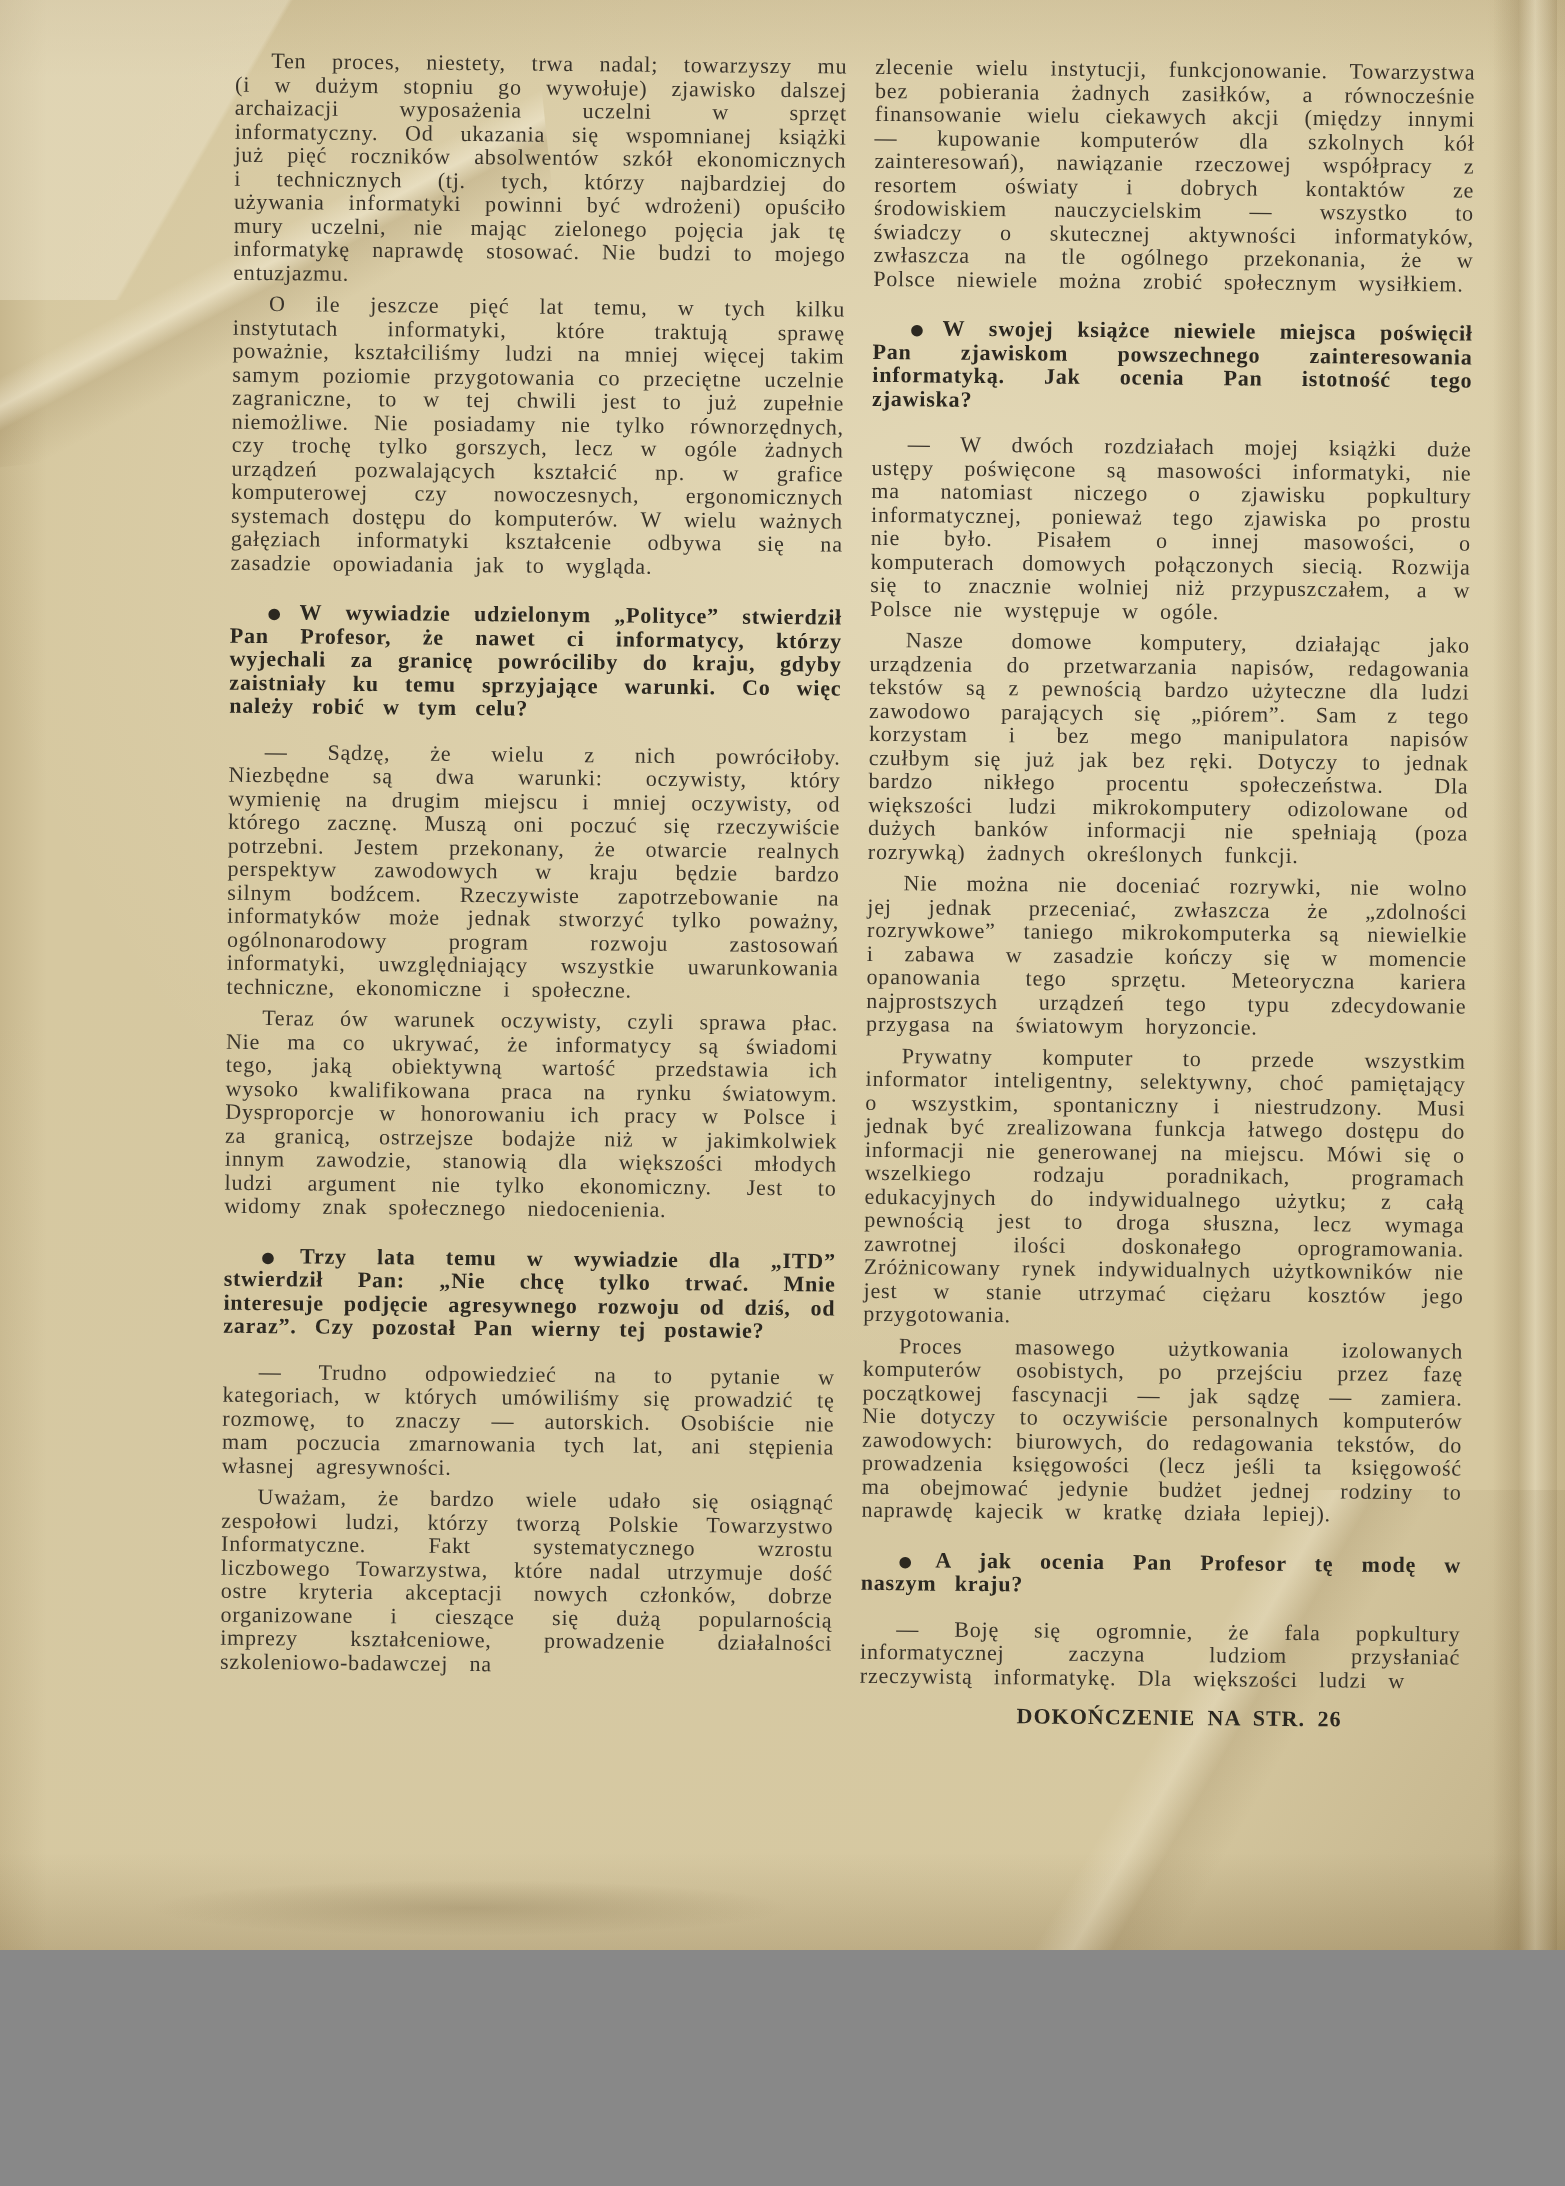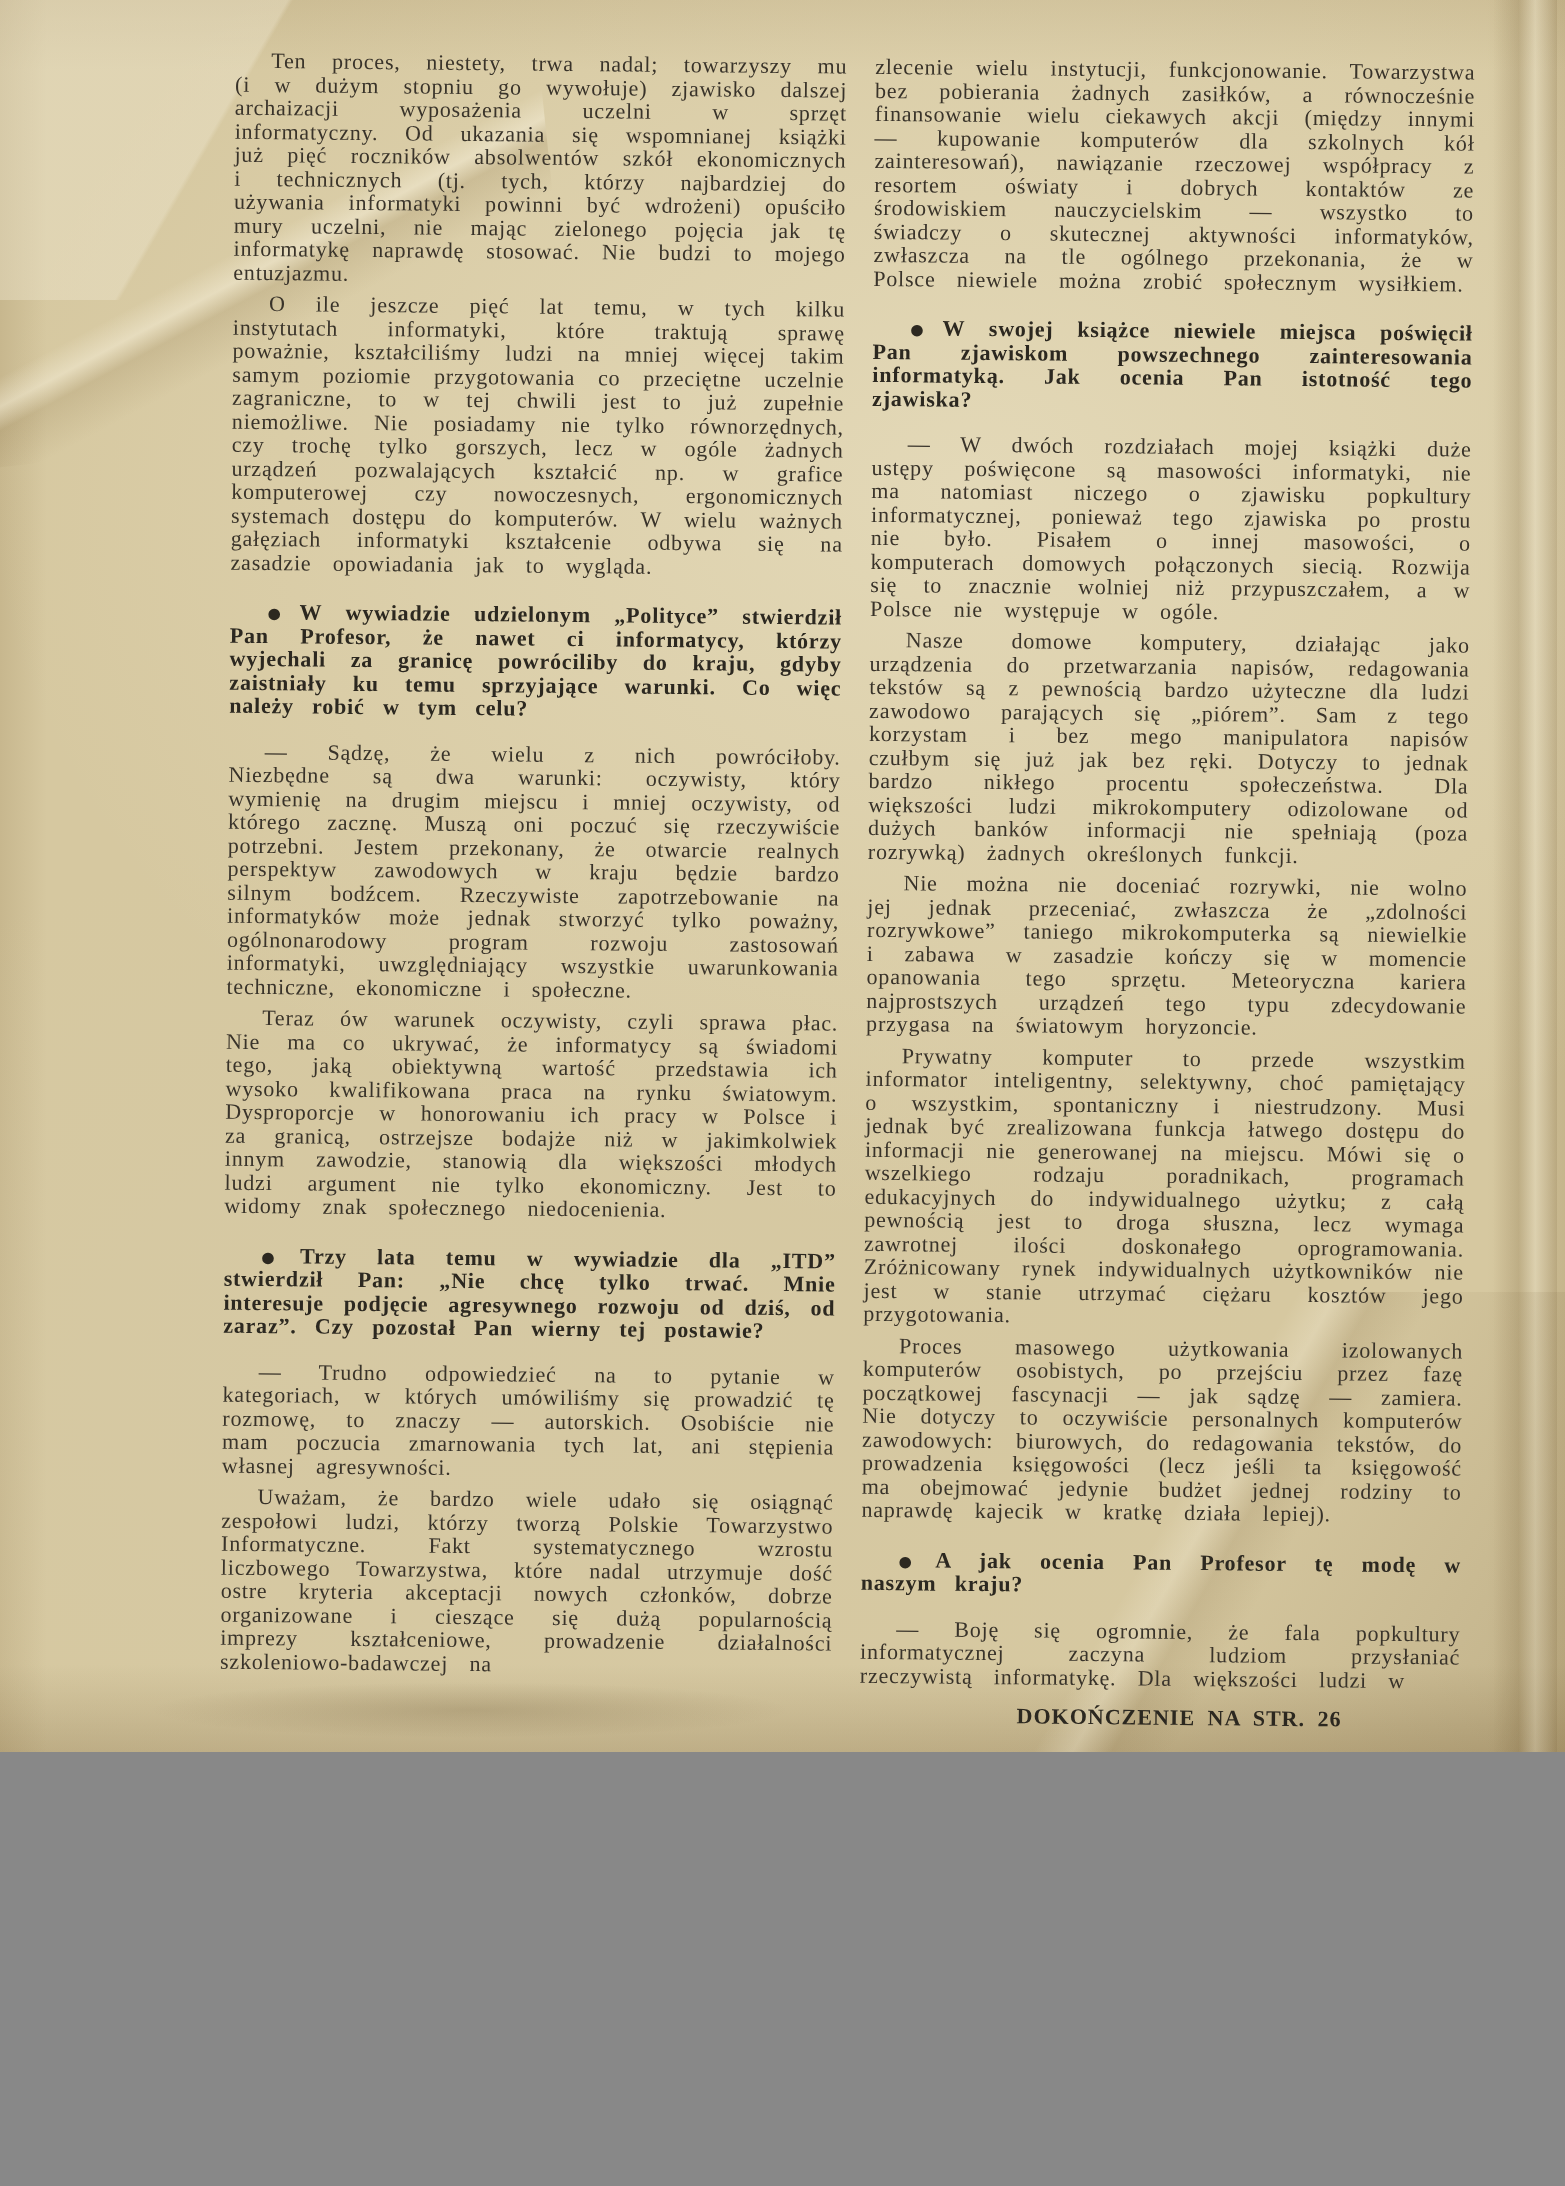--- a/index.html
+++ b/index.html
@@ -1,18 +1,18 @@
 <!DOCTYPE html>
 <html lang="pl"><head>
 <meta charset="utf-8">
 <style>
   html,body{margin:0;padding:0;background:#888;}
   .page{
     position:relative;
-    width:1565px;height:1752px;
+    width:1565px;height:1950px;
     overflow:hidden;
     background-color:#d6c8a0;
     background-image:
       radial-gradient(90% 60% at 62% 28%, rgba(238,230,203,.55), rgba(238,230,203,0) 70%),
       radial-gradient(75% 45% at 30% 78%, rgba(214,202,168,.45), rgba(214,202,168,0) 70%),
       linear-gradient(90deg, rgba(140,115,70,.20), rgba(140,115,70,0) 3%),
       linear-gradient(270deg, rgba(140,115,70,.22), rgba(140,115,70,0) 5%),
       linear-gradient(0deg, rgba(118,94,54,.28), rgba(118,94,54,0) 5%),
       linear-gradient(180deg, rgba(150,125,80,.16), rgba(150,125,80,0) 4%);
     font-family:"Liberation Serif","DejaVu Serif",serif;

